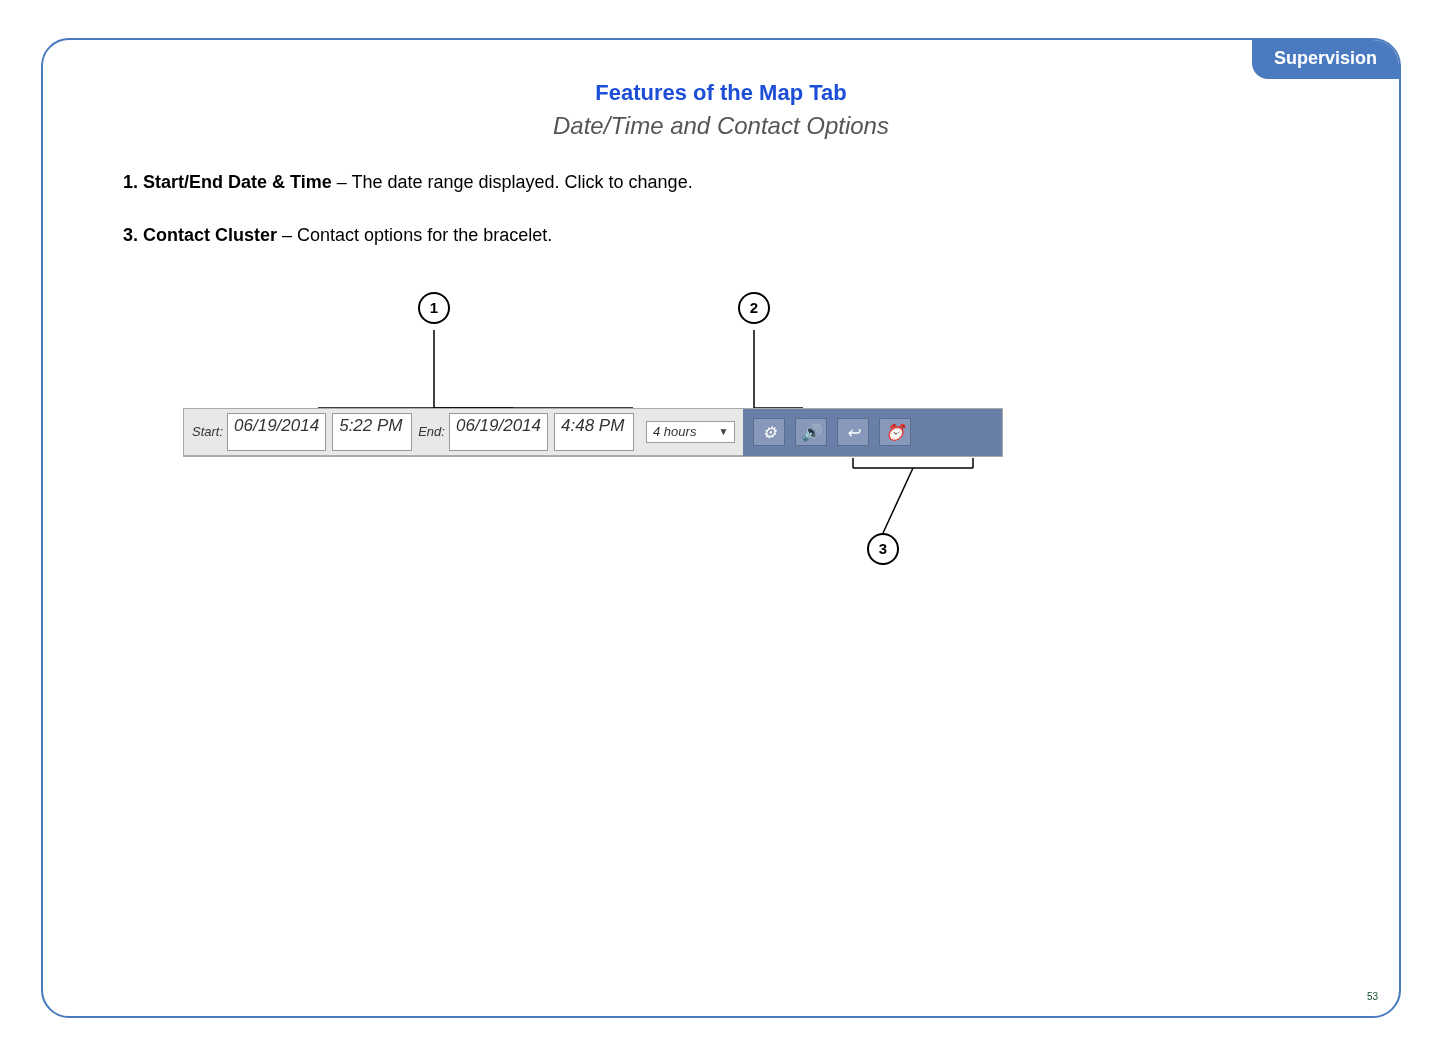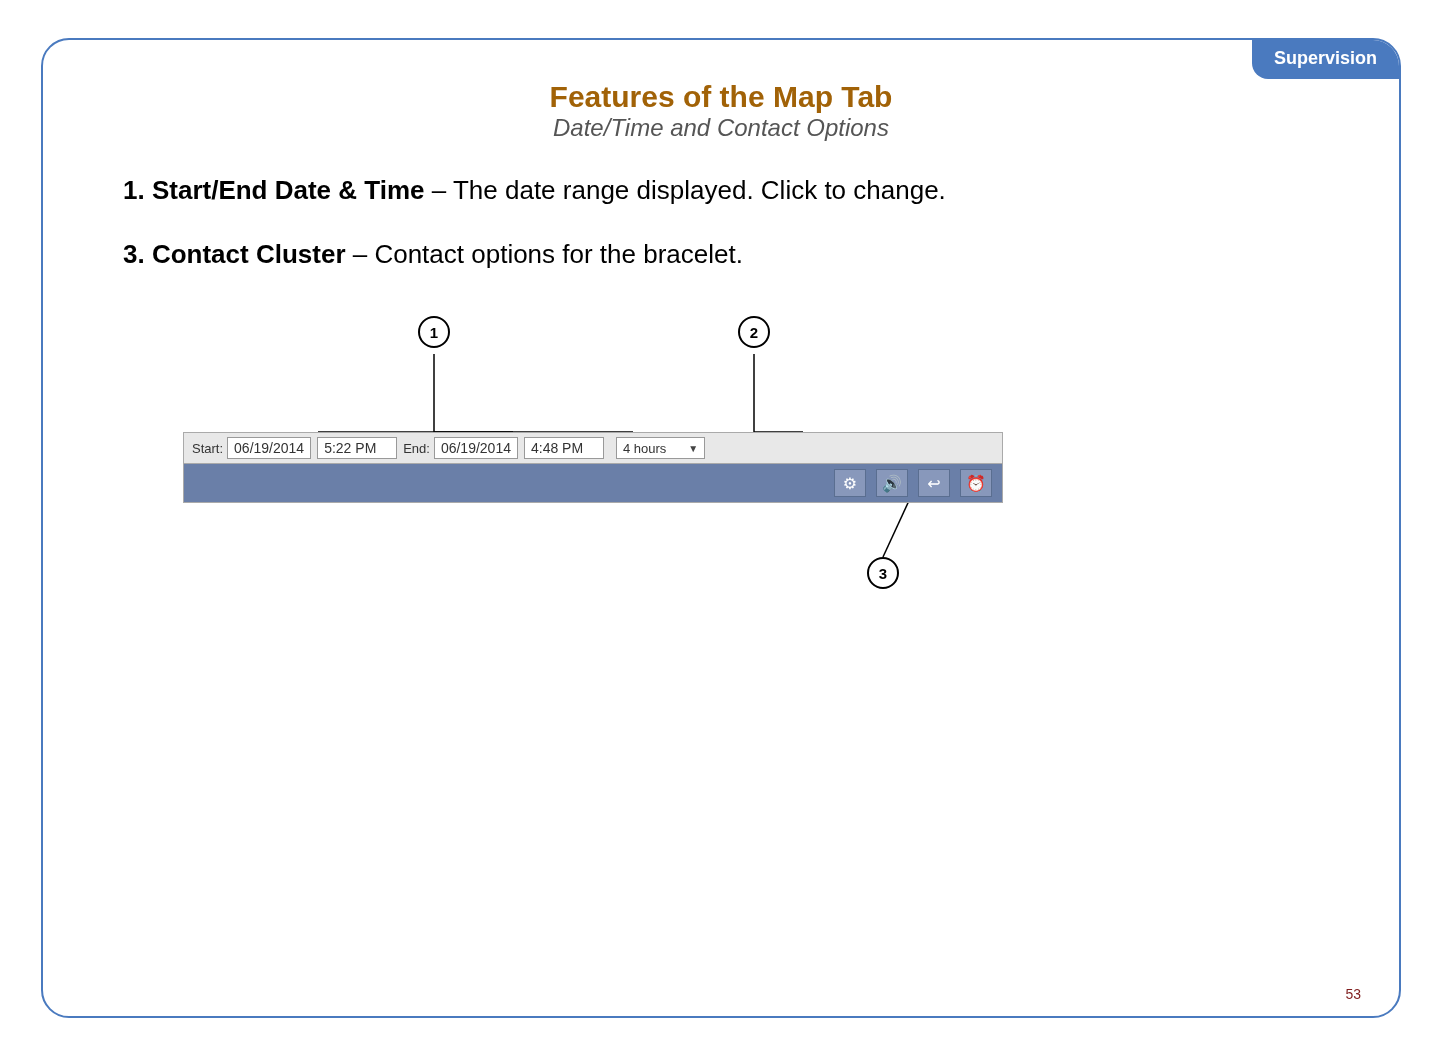--- a/index.html
+++ b/index.html
@@ -36,37 +36,38 @@
       padding: 8px 22px 10px 22px;
       border-radius: 0 26px 0 16px;
     }
 
     
     .slide-header {
       text-align: center;
       margin-bottom: 30px;
     }
     .slide-title {
-      font-size: 30px;
-      font-weight: bold;
-      color: #a16207;
+      font-size: 22px;
+      font-weight: bold;
+      color: #1d4ed8;
+      margin-bottom: 6px;
     }
     .slide-subtitle {
       font-size: 24px;
       color: #555;
       font-style: italic;
     }
 
     
     .content-list {
       margin-top: 20px;
       margin-left: 20px;
     }
     .list-item {
-      font-size: 26px;
+      font-size: 18px;
       color: #000;
       margin-bottom: 28px;
       line-height: 1.4;
     }
     .list-item .num {
       font-weight: bold;
     }
     .list-item .term {
       font-weight: bold;
     }
@@ -81,44 +82,45 @@
 
     
     .toolbar-mockup {
       position: absolute;
       top: 130px;
       left: 20px;
       width: 820px;
       background: #6a7fa8;
       border: 1.5px solid #aaa;
       display: flex;
-      flex-direction: column;
+      flex-direction: row;
+      font-style: italic;
     }
     .toolbar-row1 {
       display: flex;
       align-items: center;
       background: #e8e8e8;
       border-bottom: 1px solid #aaa;
       padding: 4px 8px;
       gap: 0;
     }
     .toolbar-label {
       font-size: 13px;
       color: #333;
       margin-right: 4px;
       white-space: nowrap;
     }
     .toolbar-field {
       border: 1px solid #999;
       background: #fff;
-      font-size: 14px;
+      font-size: 17px;
       color: #333;
       padding: 2px 6px;
       margin-right: 6px;
-      height: 22px;
+      height: 38px;
       min-width: 80px;
     }
     .toolbar-duration {
       border: 1px solid #999;
       background: #fff;
       font-size: 13px;
       color: #333;
       padding: 2px 6px;
       height: 22px;
       min-width: 70px;
@@ -178,23 +180,23 @@
       left: 0;
       width: 900px;
       height: 340px;
       pointer-events: none;
     }
 
     
     .page-number {
       position: absolute;
       bottom: 14px;
-      right: 38px;
-      font-size: 14px;
-      color: #7f1d1d;
+      right: 21px;
+      font-size: 10px;
+      color: #14532d;
     }
   </style>
 </head>
 <body>
 
 <div class="slide-wrapper">
 
   <div class="corner-tab">Supervision</div>
 
   <div class="slide-header">

